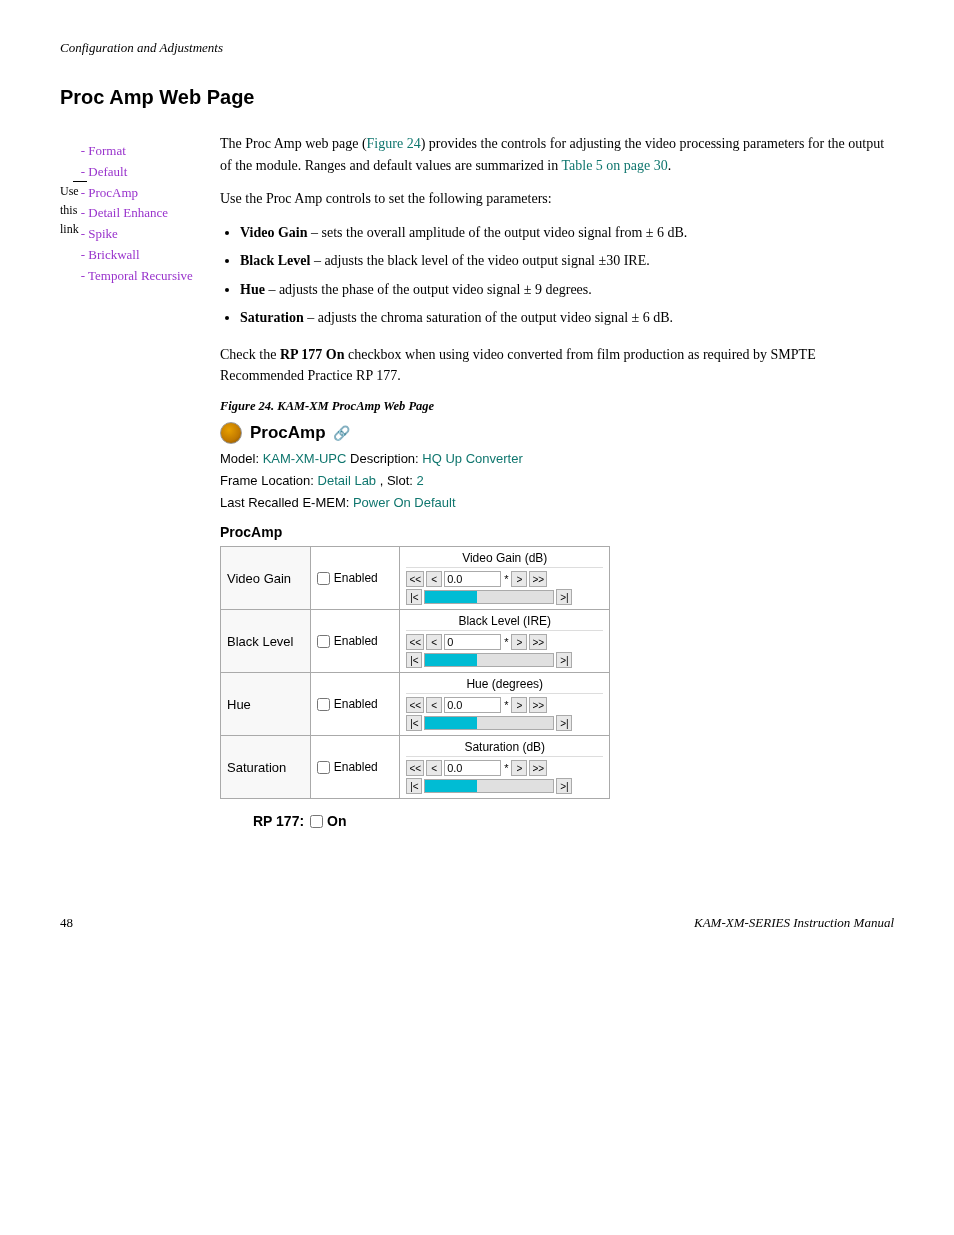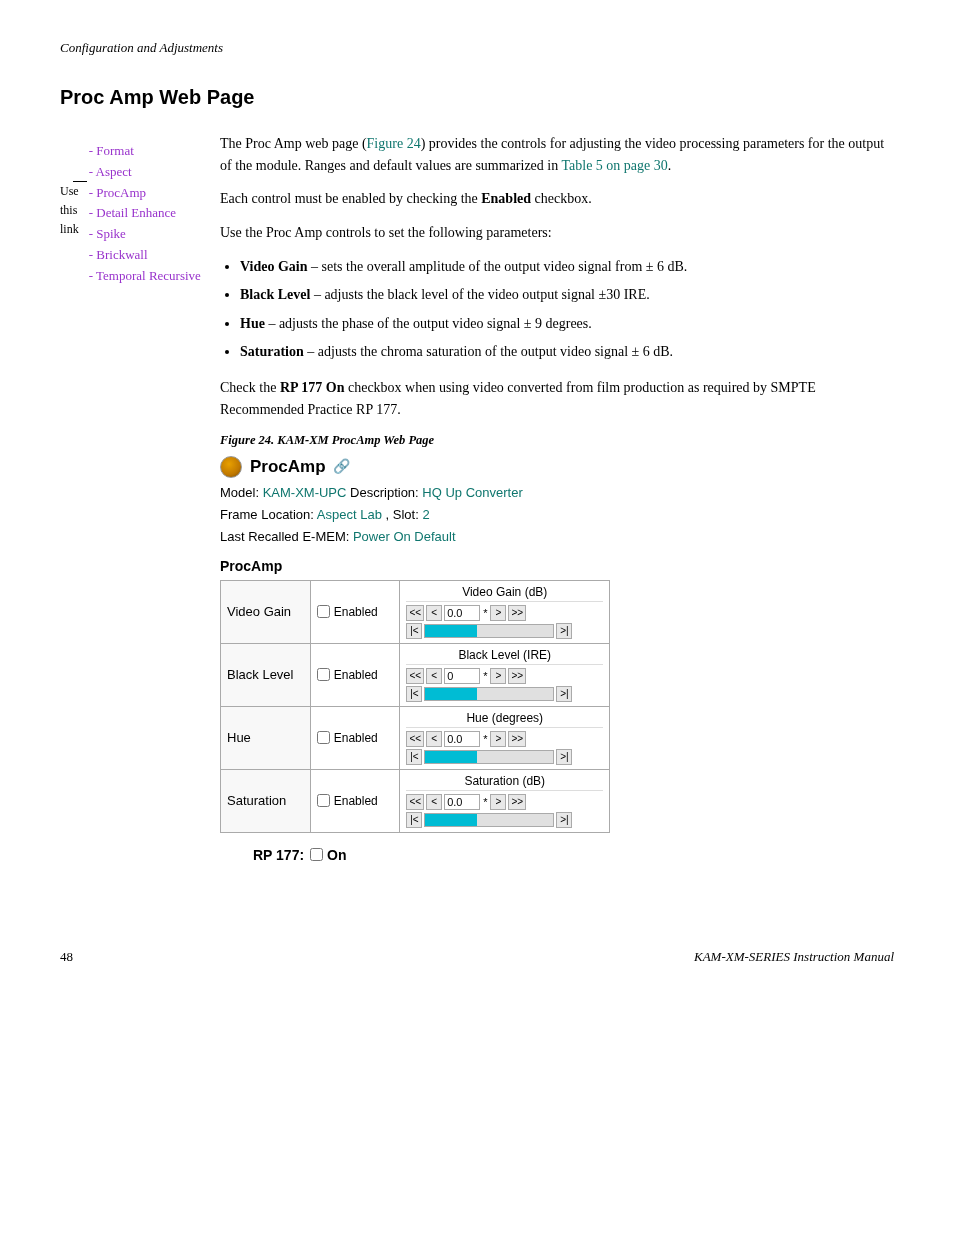--- a/index.html
+++ b/index.html
@@ -143,21 +143,21 @@
       background: #e8e8e8;
       padding: 0 2px;
       cursor: pointer;
       min-width: 16px;
       height: 16px;
       display: flex;
       align-items: center;
       justify-content: center;
     }
     .ctrl-input {
-      width: 36px;
+      width: 57px;
       height: 16px;
       border: 1px solid #aaa;
       font-size: 11px;
       padding: 0 2px;
       text-align: left;
     }
     .ctrl-star {
       font-size: 11px;
       margin: 0 1px;
     }
@@ -214,21 +214,20 @@
     }
     .sidebar-wrapper {
       position: relative;
       min-width: 150px;
       font-size: 13px;
     }
     .nav-links {
       display: flex;
       flex-direction: column;
       line-height: 1.6;
-      margin-left: 8px;
     }
     .nav-links a {
       color: #9933cc;
       text-decoration: none;
       font-size: 13px;
     }
   </style>
 </head>
 <body>
 
@@ -245,39 +244,36 @@
   <div class="content-area">
 
     <div class="sidebar-wrapper">
       <div style="display:flex; align-items:center; gap:0; margin-top:2px;">
         <div style="font-size:12px; line-height:1.6; white-space:pre; margin-right:2px;">Use<br>this<br>link</div>
         <div style="position:relative; padding-top:6px;">
 
           <div style="position:absolute; left:-8px; top:46px; width:14px; height:1px; background:#000;"></div>
           <div class="nav-links">
             <a href="#">- <span>Format</span></a>
-            <a href="#">- <span>Aspect</span></a>
+            <a href="#">- <span>Default</span></a>
             <a href="#">- <span>ProcAmp</span></a>
             <a href="#">- <span>Detail Enhance</span></a>
             <a href="#">- <span>Spike</span></a>
             <a href="#">- <span>Brickwall</span></a>
             <a href="#">- <span>Temporal Recursive</span></a>
           </div>
         </div>
       </div>
     </div>
 
     <div class="main-content">
       <p>
         The Proc Amp web page (<a href="#" class="link-blue"><span>Figure 24</span></a>) provides the controls for adjusting the video processing parameters for the output of the module. Ranges and default values are summarized in <a href="#" class="link-blue"><span>Table 5 on page 30</span></a>.
       </p>
 
-      <p>
-        Each control must be enabled by checking the <strong><span>Enabled</span></strong> checkbox.
-      </p>
 
       <p>
         <span>Use the Proc Amp controls to set the following parameters:</span>
       </p>
 
       <ul class="bullet-list">
         <li>
           <strong><span>Video Gain</span></strong><span> – sets the overall amplitude of the output video signal from ± 6 dB.</span>
         </li>
         <li>
@@ -309,21 +305,21 @@
 
         <div class="procamp-meta">
           <div>
             <span>Model:</span>
             <a href="#" class="link-blue"> <span>KAM-XM-UPC</span></a>
             <span>Description:</span>
             <a href="#" class="link-blue"> <span>HQ Up Converter</span></a>
           </div>
           <div>
             <span>Frame Location:</span>
-            <a href="#" class="link-blue"> <span>Aspect Lab</span></a>
+            <a href="#" class="link-blue"> <span>Detail Lab</span></a>
             , <span>Slot:</span>
             <a href="#" class="link-blue"> <span>2</span></a>
           </div>
           <div>
             <span>Last Recalled E-MEM:</span>
             <a href="#" class="link-blue"> <span>Power On Default</span></a>
           </div>
         </div>
 
         <div class="procamp-section-title">

